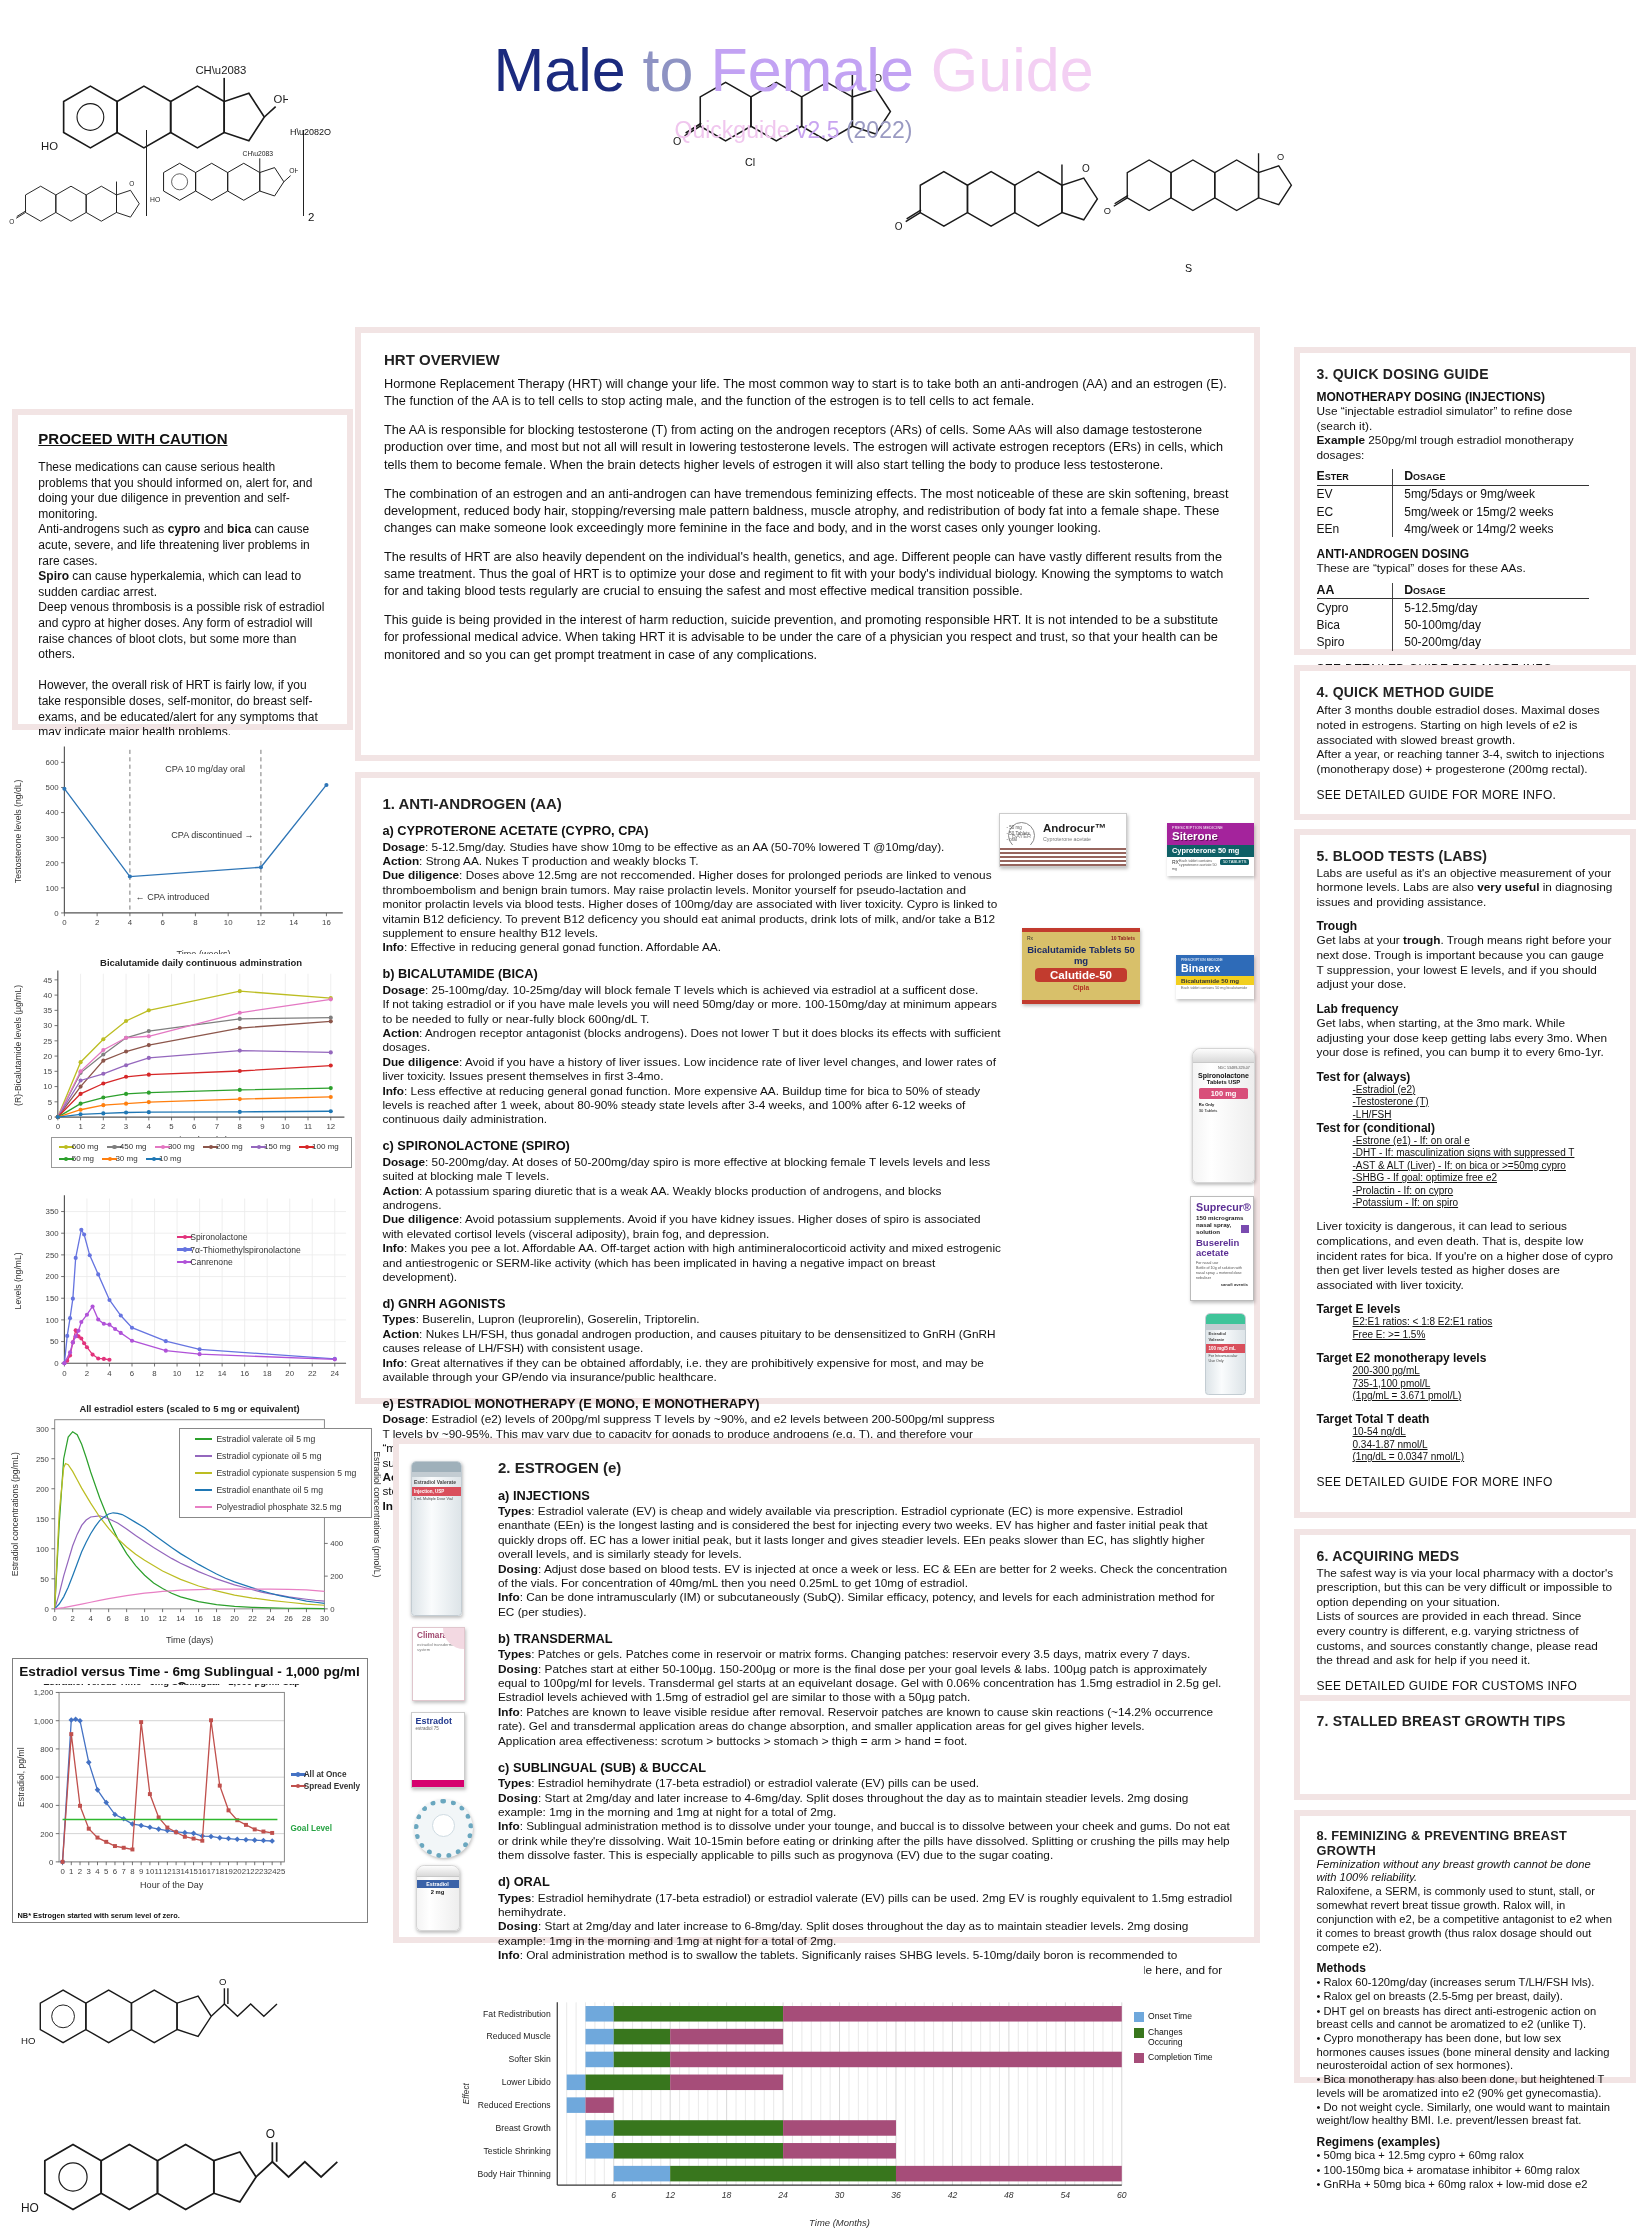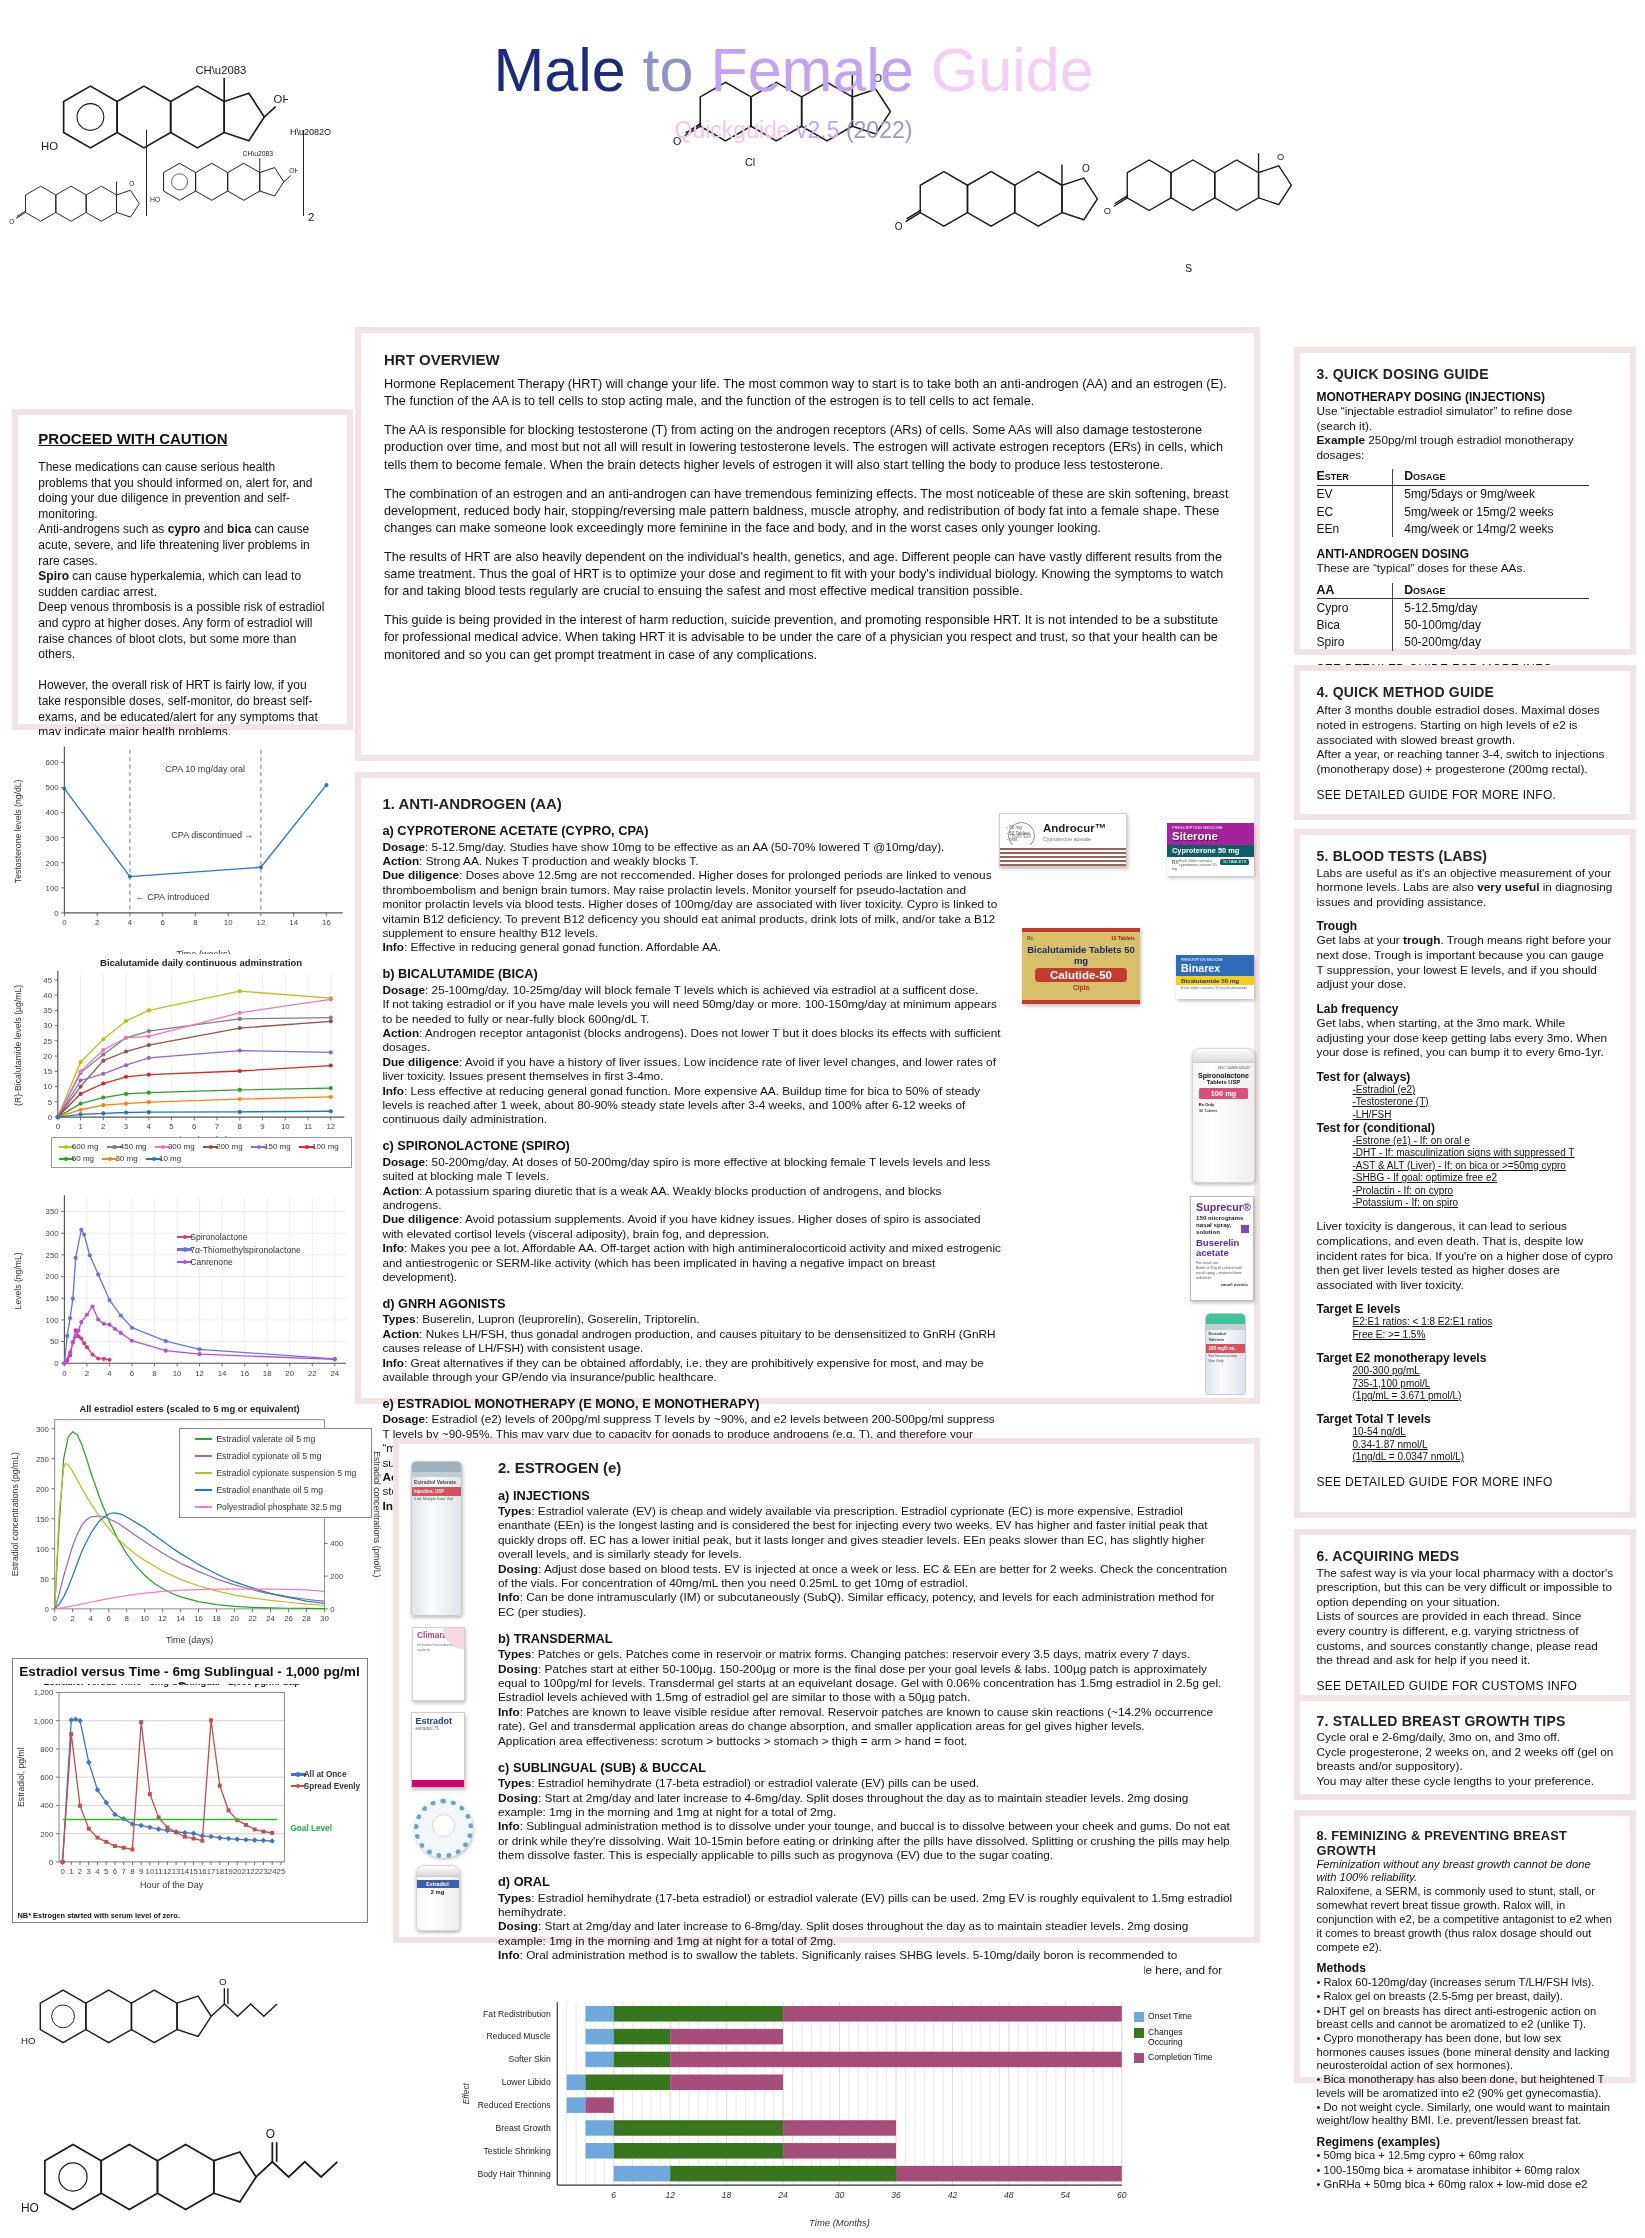--- a/index.html
+++ b/index.html
@@ -1192,39 +1192,38 @@
   <div>
       <div class="ind-li">E2:E1 ratios: &lt; 1:8 E2:E1 ratios</div>
       <div class="ind-li">Free E: &gt;= 1.5%</div>
     </div>
   <h4>Target E2 monotherapy levels</h4>
   <div>
       <div class="ind-li">200-300 pg/mL</div>
       <div class="ind-li">735-1,100 pmol/L</div>
       <div class="ind-li">(1pg/mL = 3.671 pmol/L)</div>
     </div>
-  <h4>Target Total T levels</h4>
+  <h4>Target Total T death</h4>
   <div>
       <div class="ind-li">10-54 ng/dL</div>
       <div class="ind-li">0.34-1.87 nmol/L</div>
       <div class="ind-li">(1ng/dL = 0.0347 nmol/L)</div>
     </div>
   <div class="see">SEE DETAILED GUIDE FOR MORE INFO</div>
 </div>
 
 <div class="panel rc" style="left:1294px;top:1529px;width:342px;height:175px;padding:13px 16.5px">
   <h2 class="sec" style="margin-bottom:1.6px">6. ACQUIRING MEDS</h2>
   <div class="rt">The safest way is via your local pharmacy with a doctor's prescription, but this can be very difficult or impossible to option depending on your situation.</div>
   <div class="rt">Lists of sources are provided in each thread. Since every country is different, e.g. varying strictness of customs, and sources constantly change, please read the thread and ask for help if you need it.</div>
   <div class="see">SEE DETAILED GUIDE FOR CUSTOMS INFO</div>
 </div>
 
 <div class="panel rc" style="left:1294px;top:1695px;width:342px;height:105px;padding:11.5px 16.5px">
   <h2 class="sec" style="margin-bottom:1.6px">7. STALLED BREAST GROWTH TIPS</h2>
-  <div class="rt">Cycle oral e 2-6mg/daily, 3mo on, and 3mo off.<br>Cycle progesterone, 2 weeks on, and 2 weeks off (gel on breasts and/or suppository).<br>You may alter these cycle lengths to your preference.</div>
 </div>
 
 <div class="panel rc" style="left:1294px;top:1810px;width:342px;height:273px;padding:11.5px 16.5px">
   <h2 class="sec" style="margin-bottom:0;font-size:12.8px">8. FEMINIZING &amp; PREVENTING BREAST GROWTH</h2>
   <div class="rt it" style="font-size:11.2px"><i>Feminization without any breast growth cannot be done with 100% reliability.</i></div>
   <div class="rt" style="font-size:11.2px">Raloxifene, a SERM, is commonly used to stunt, stall, or somewhat revert breat tissue growth. Ralox will, in conjunction with e2, be a competitive antagonist to e2 when it comes to breast growth (thus ralox dosage should out compete e2).</div>
   <h4 style="margin-top:6.6px">Methods</h4>
   <div>
       <div class="bullet">• Ralox 60-120mg/day (increases serum T/LH/FSH lvls).</div>
       <div class="bullet">• Ralox gel on breasts (2.5-5mg per breast, daily).</div>

